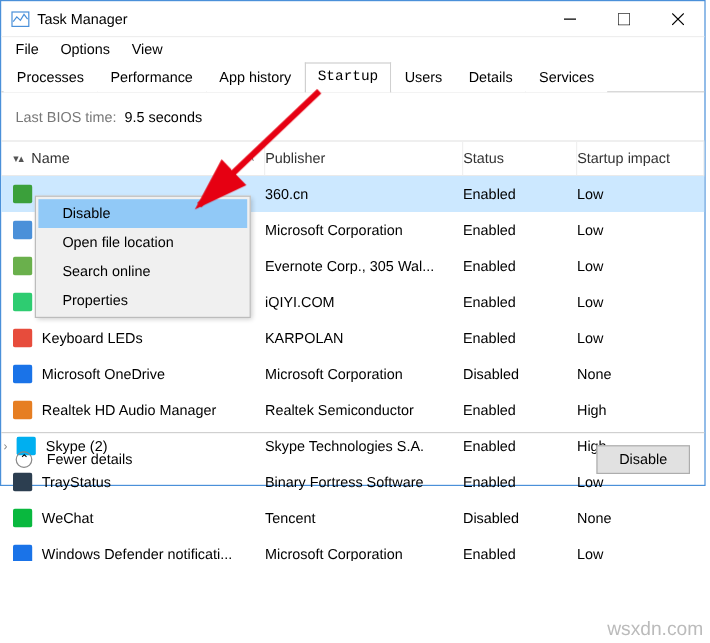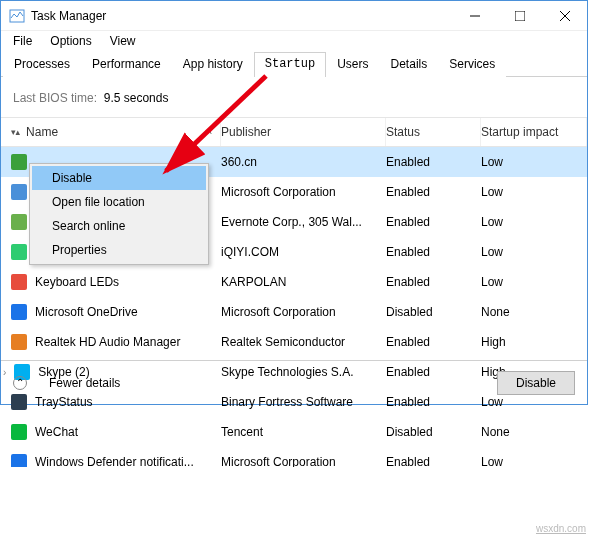--- a/index.html
+++ b/index.html
@@ -32,35 +32,35 @@
 .rows { overflow-y: scroll; height: 320px; position: relative; }
 .row { display: flex; align-items: center; height: 30px; }
 .row.selected { background: #cce8ff; }
 .c-name { width: 220px; padding-left: 10px; display:flex; align-items:center; gap:8px; white-space:nowrap; overflow:hidden; text-overflow:ellipsis;}
 .c-pub { width: 165px; white-space:nowrap; overflow:hidden; text-overflow:ellipsis;}
 .c-status { width: 95px; }
 .c-impact { flex:1; }
 .app-icon { width:16px; height:16px; display:inline-block; border-radius:2px; flex-shrink:0;}
 
 .footer { position:absolute; bottom:0; left:0; right:0; height:44px; border-top:1px solid #d0d0d0; display:flex; align-items:center; justify-content:space-between; padding:0 12px;}
-.fewer { display:flex; align-items:center; gap:22px;}
+.fewer { display:flex; align-items:center; gap:12px;}
 .disable-btn { padding:4px 18px; border:1px solid #adadad; background:#e1e1e1;}
 
 .ctxmenu { position:absolute; left:28px; top:162px; width:180px; background:#f0f0f0; border:1px solid #bcbcbc; box-shadow:2px 2px 4px rgba(0,0,0,0.2); padding:2px; z-index:10;}
 .ctx-item { padding:5px 20px; font-size:12px; }
 .ctx-item.hl { background:#91c9f7; }
 
 .arrow { position:absolute; left:155px; top:70px; z-index:20; pointer-events:none;}
 
 .chevron { display:inline-block; width:14px; height:14px; border:1px solid #888; border-radius:50%; position:relative;}
 .chevron::after{content:"⌃"; position:absolute; left:2px; top:0px; font-size:10px;}
 
 .sort-icon { font-size:9px; color:#555;}
 
-.watermark { position:absolute; right:6px; bottom:2px; font-size:10px; color:#bbb;text-decoration:underline;}
+.watermark { position:absolute; right:6px; bottom:2px; font-size:16px; color:#bbb;}
 
 ::-webkit-scrollbar { width:16px; }
 ::-webkit-scrollbar-thumb { background:#cdcdcd; }
 ::-webkit-scrollbar-track { background:#f0f0f0; }
 </style>
 </head>
 <body>
 
 <div class="window">
 

